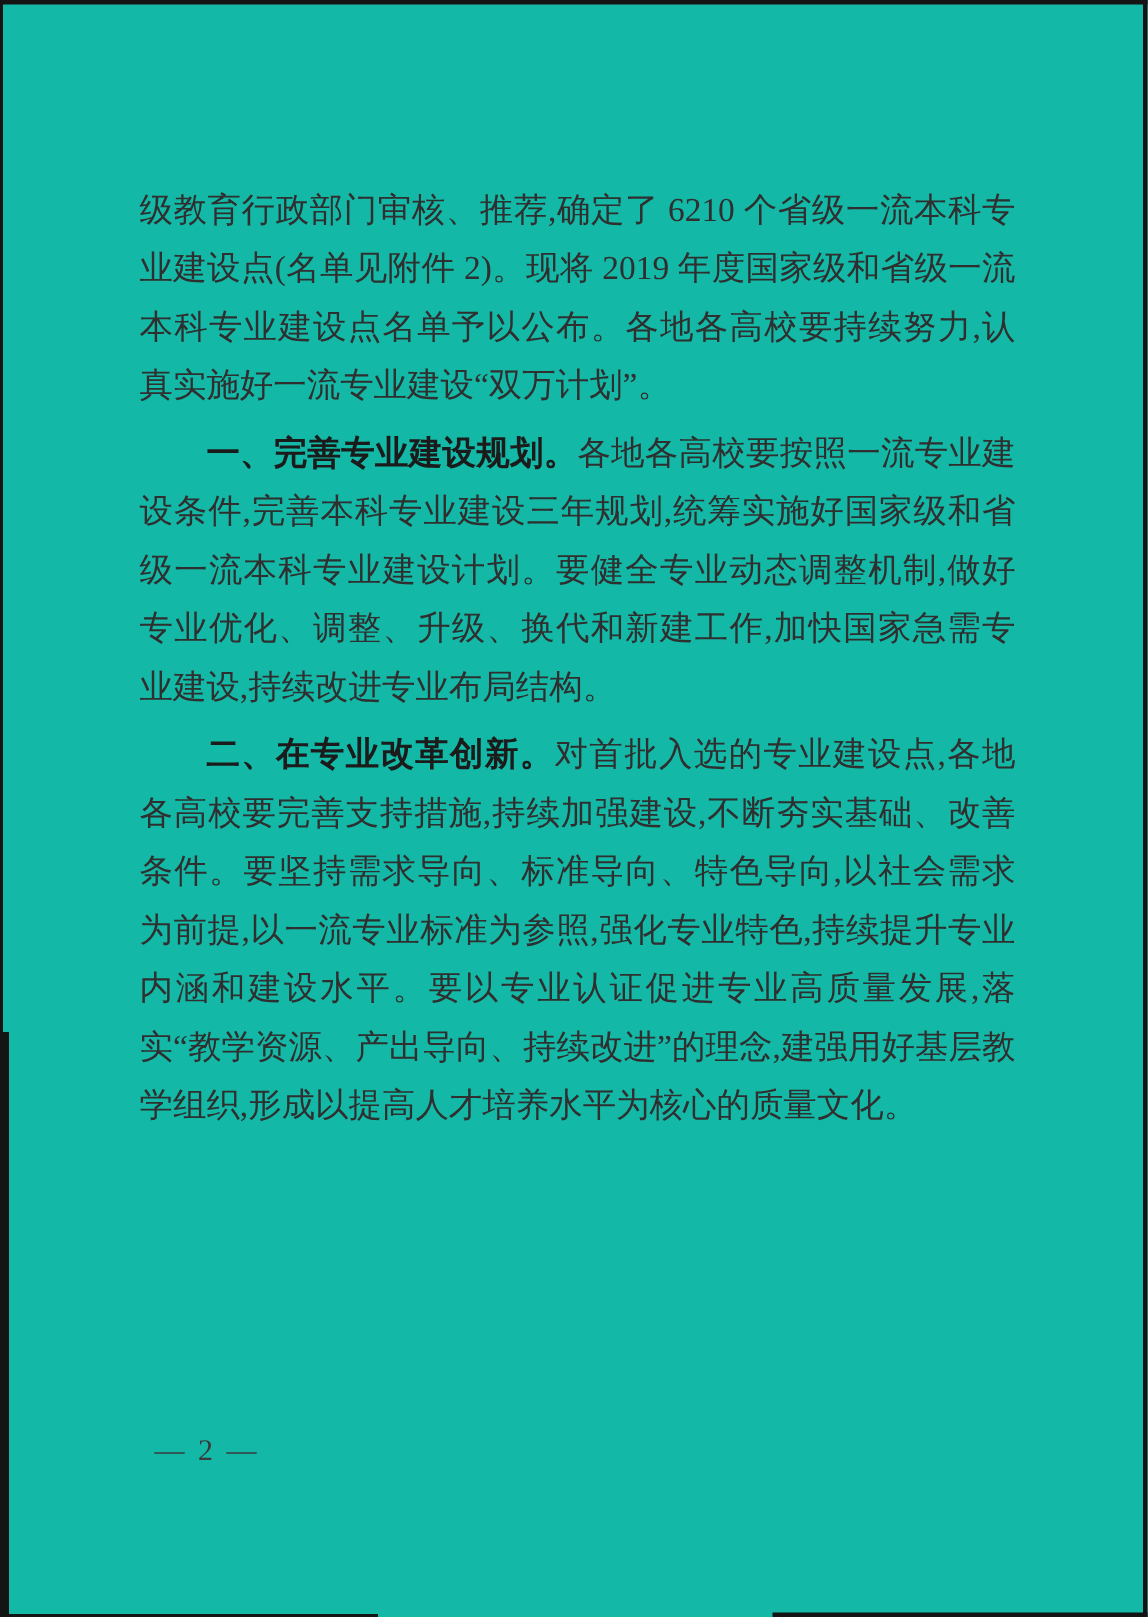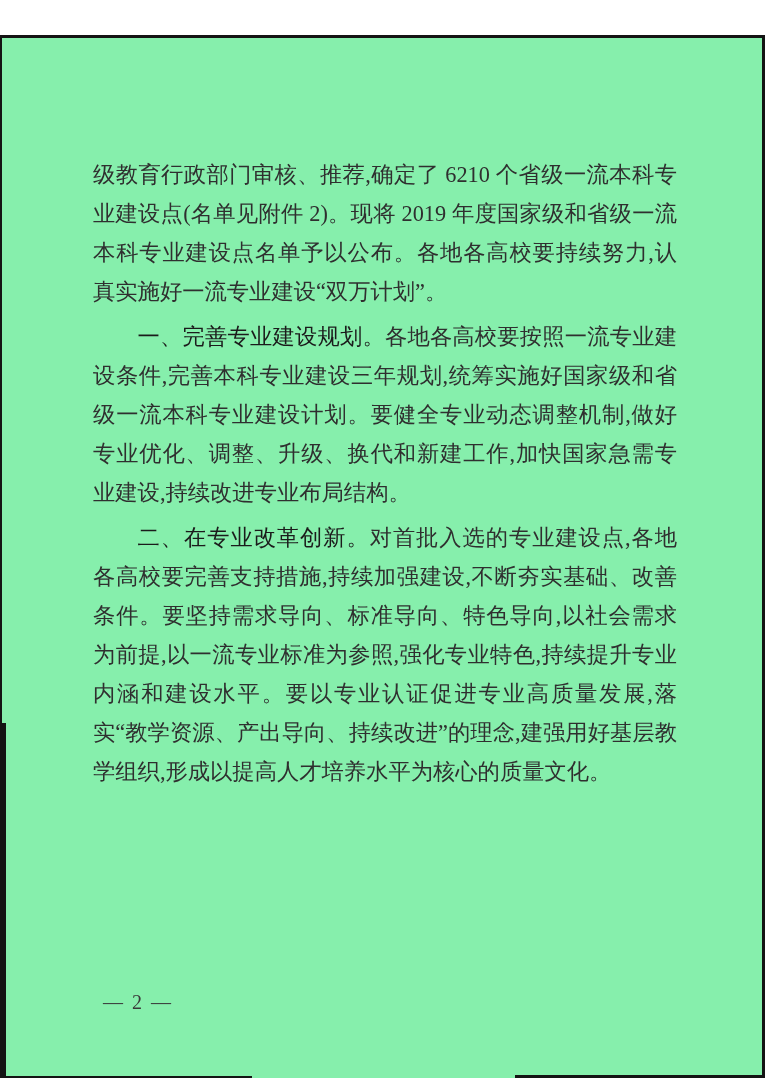--- a/index.html
+++ b/index.html
@@ -9,22 +9,21 @@
   body {
     width: 765px;
     height: 1078px;
     position: relative;
     overflow: hidden;
     background: #ffffff;
   }
   .page {
     position: absolute;
     inset: 0;
-    background: #86efac;
-    margin-top: 35px;
+    background: #14b8a6;
   }
   
   .edge { position: absolute; background: #141414; }
   .edge-top          { top: 0; left: 0; width: 765px; height: 3px; }
   .edge-left         { top: 0; left: 0; width: 2px; height: 1078px; }
   .edge-left-lower   { left: 0; top: 688px; width: 6px; height: 390px; }
   .edge-right        { top: 0; right: 0; width: 3px; height: 1078px; }
   .edge-bottom-left  { left: 0; bottom: 0; width: 252px; height: 2px; }
   .edge-bottom-right { right: 0; bottom: 0; width: 250px; height: 3px; }
 
@@ -42,21 +41,21 @@
   }
   .para {
     margin: 0;
     word-break: break-all;
   }
   .para.section {
     text-indent: 2em;
     margin-top: 6px;
   }
   .para .heading {
-    font-weight: normal;
+    font-weight: bold;
     color: #1b1b1b;
   }
   .page-number {
     position: absolute;
     left: 103px;
     top: 956px;
     font-family: "Liberation Serif", "DejaVu Serif", serif;
     font-size: 20px;
     letter-spacing: 2px;
     color: #3a3a3a;

